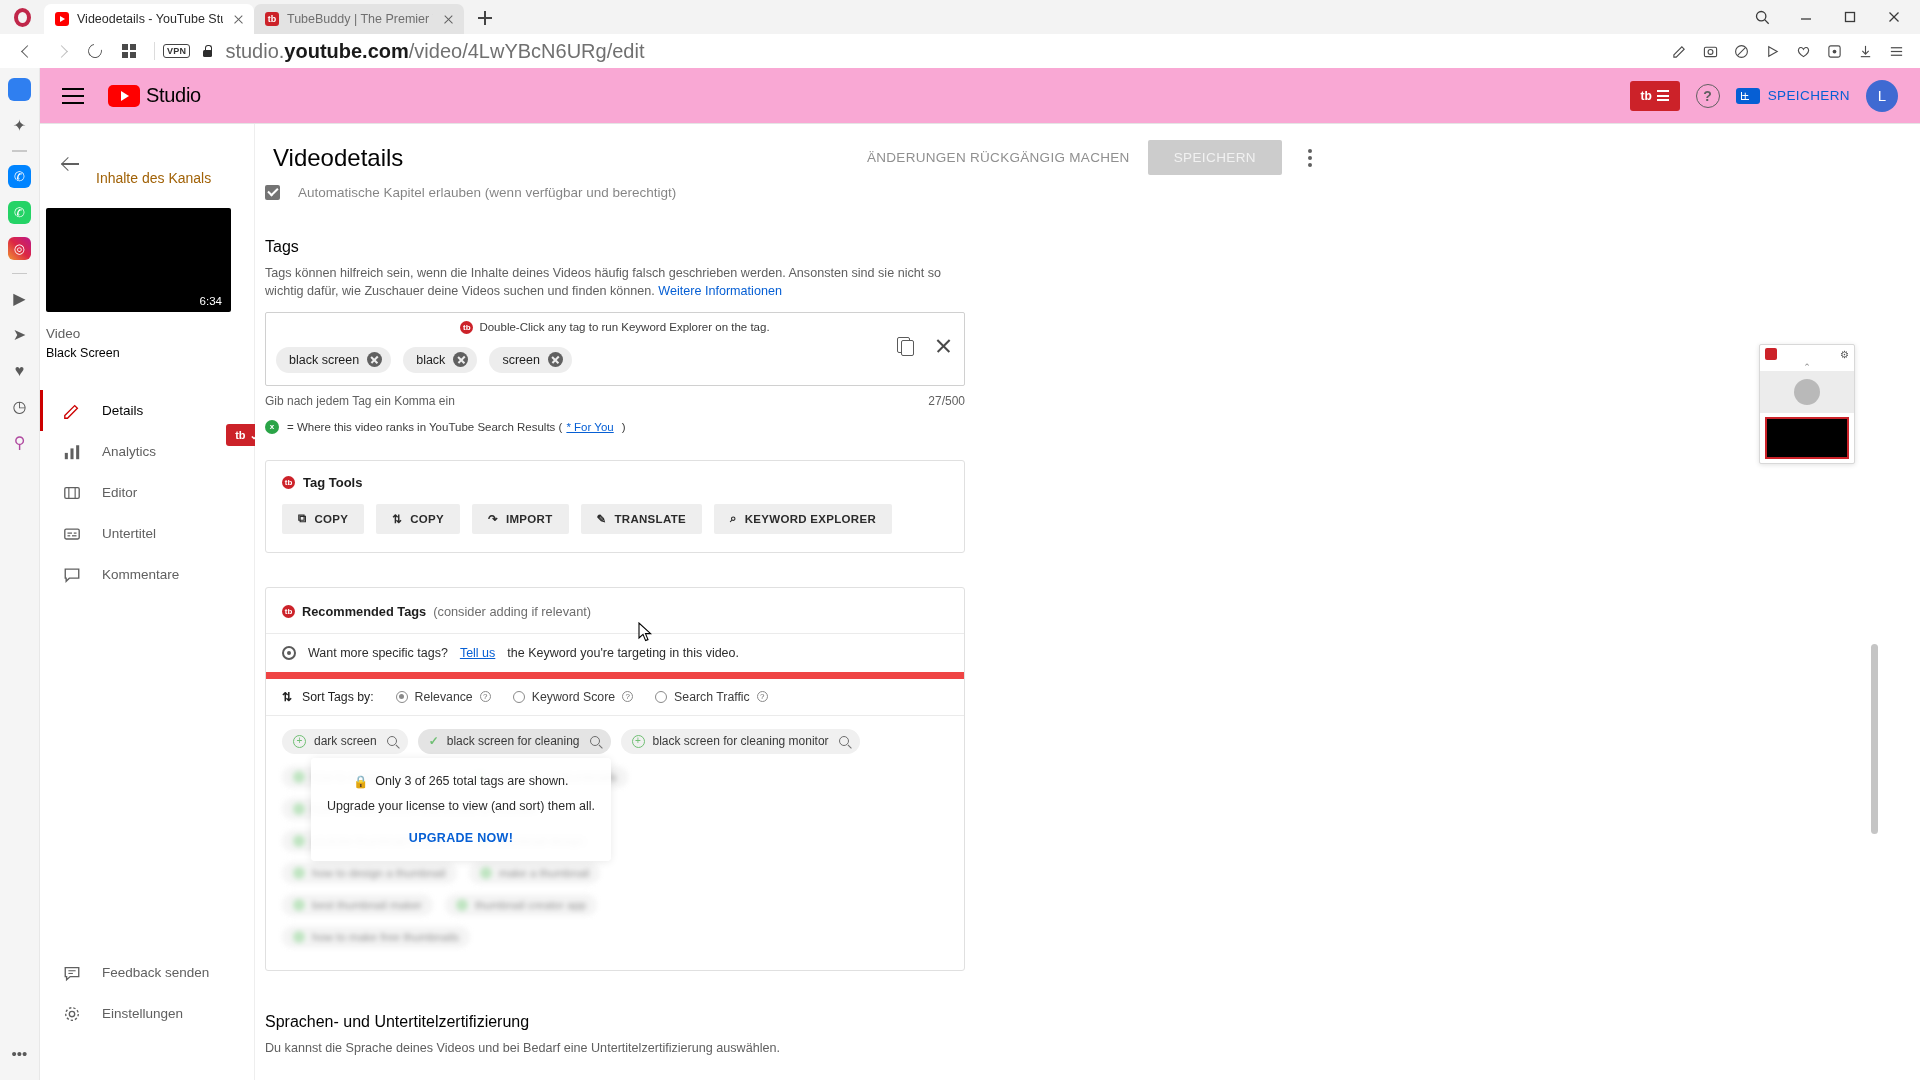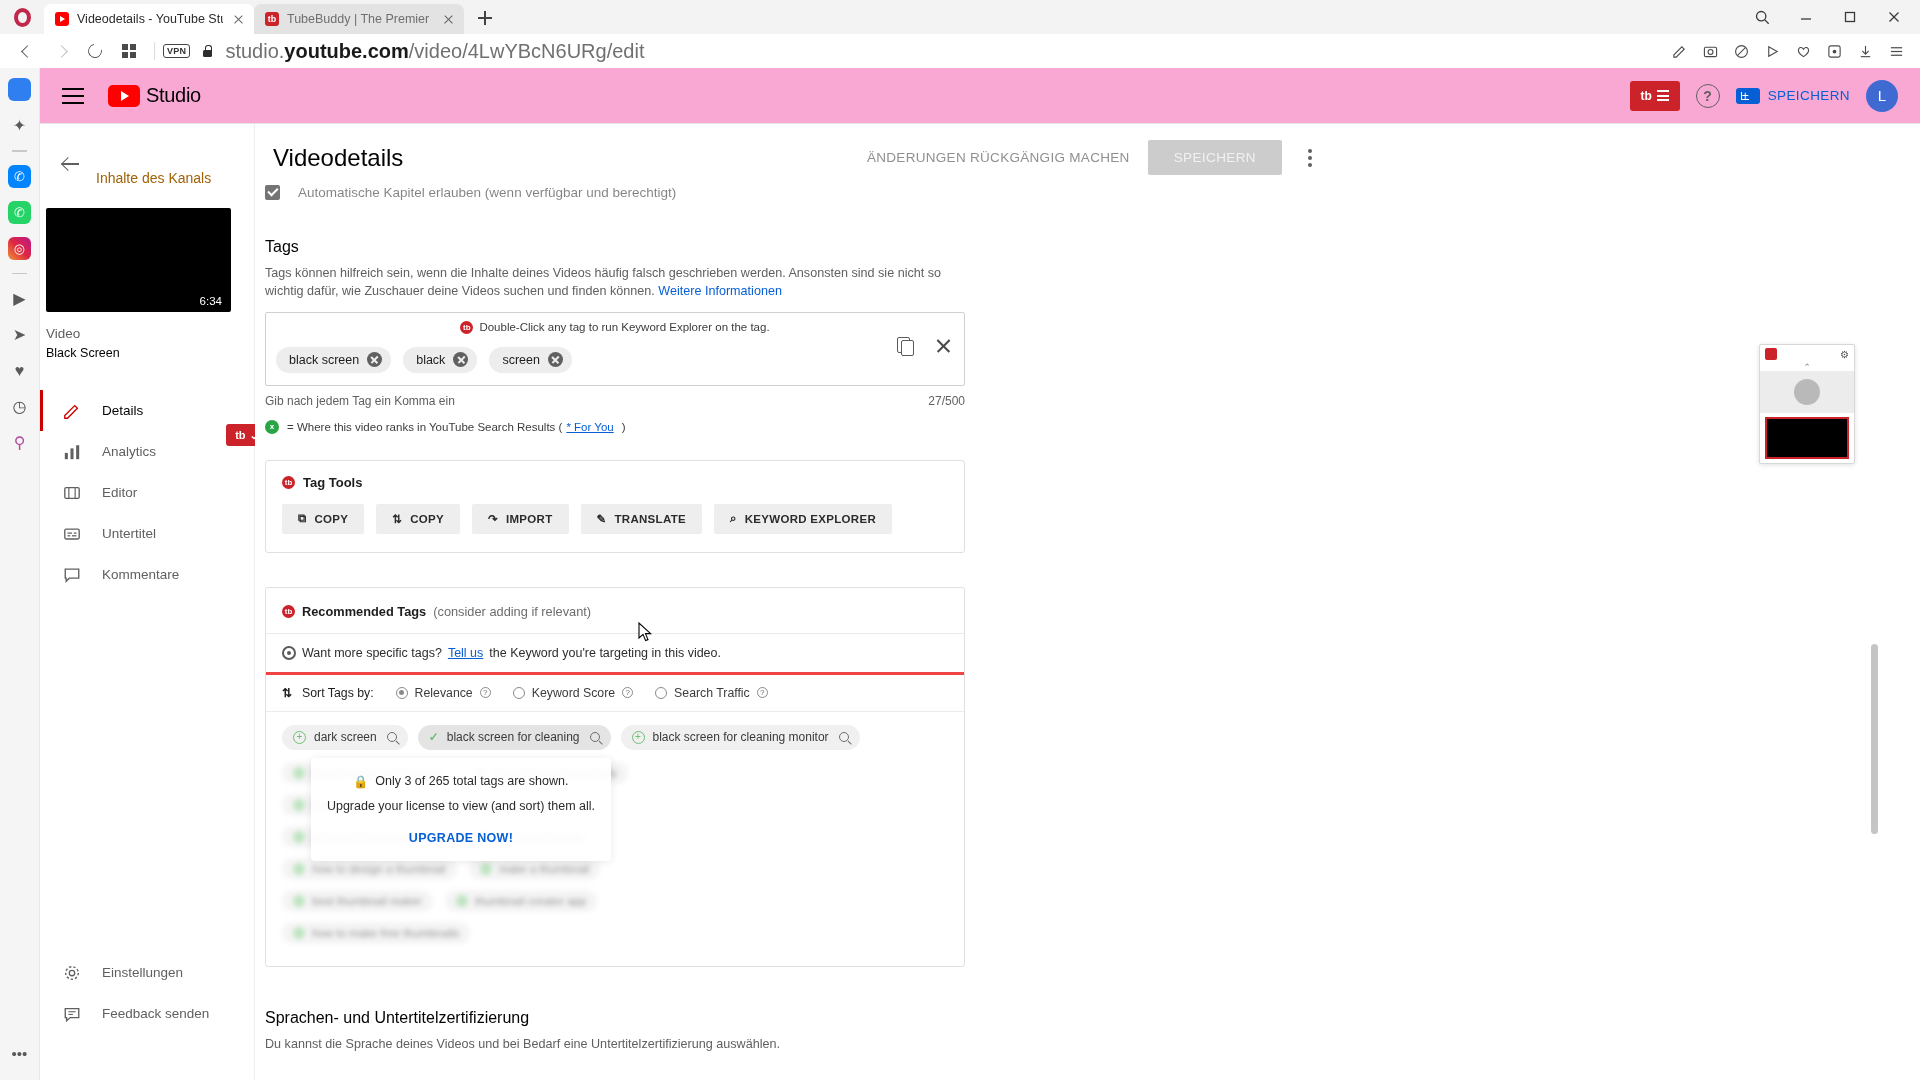--- a/index.html
+++ b/index.html
@@ -190,21 +190,21 @@
   .panel{ border:1px solid #e0e0e0; border-radius:3px; margin-top:26px; background:#fff;}
   .panel-head{ display:flex;align-items:center;gap:8px;padding:14px 16px 0;font-size:13px;font-weight:bold;color:#1d1d1d;}
   .tool-row{ display:flex; gap:12px; padding:14px 16px 18px;}
   .tool-btn{ background:#eeeeee; border-radius:2px; height:30px; display:flex; align-items:center; justify-content:center; gap:8px;
     font-size:11.5px; font-weight:bold; color:#2b2b2b; padding:0 16px; letter-spacing:.3px;}
 
   .rt-panel{ border:1px solid #e0e0e0;border-radius:3px;margin-top:34px;background:#fff;position:relative;}
   .rt-head{ padding:16px 16px 14px; font-size:12.8px; display:flex; align-items:center; gap:7px; border-bottom:1px solid #ebebeb;}
   .rt-head b{ font-weight:bold; color:#1d1d1d; }
   .rt-head span.gray{ color:#6d6d6d; }
-  .rt-row2{ padding:12px 16px; font-size:12.5px; color:#2d2d2d; display:flex; align-items:center; gap:6px; border-bottom:3px solid #ef4444;}
+  .rt-row2{ padding:12px 16px; font-size:12.5px; color:#2d2d2d; display:flex; align-items:center; gap:12px; border-bottom:7px solid #ef4444;}
   .target-ico{ width:14px;height:14px;border:2px solid #5a5a5a;border-radius:50%;position:relative;flex:none;}
   .target-ico::after{content:"";position:absolute;left:3px;top:3px;width:4px;height:4px;border-radius:50%;background:#5a5a5a;}
   .rt-sort{ padding:11px 16px; display:flex; align-items:center; gap:10px; font-size:12.3px; color:#1d1d1d; border-bottom:1px solid #ebebeb;}
   .sort-ico{ font-size:12px; color:#222; font-weight:bold;}
   .radio-opt{ display:flex; align-items:center; gap:7px; margin-left:12px; color:#3c3c3c;}
   .radio{ width:12px;height:12px;border:1.4px solid #8a8a8a;border-radius:50%;position:relative;flex:none;}
   .radio.on::after{content:"";position:absolute;left:2.3px;top:2.3px;width:5.4px;height:5.4px;border-radius:50%;background:#8a8a8a;}
   .qm{ width:11px;height:11px;border:1.2px solid #8a8a8a;border-radius:50%;font-size:8px;color:#6a6a6a;display:flex;align-items:center;justify-content:center;flex:none;}
 
   .rec-chips{ padding:13px 16px 6px; display:flex; gap:10px; flex-wrap:wrap;}
@@ -482,35 +482,35 @@
             </svg>
           </span>
         <span>Kommentare</span>
       </div>
     </div>
 
     <div class="nav-bottom">
       <div class="nav-item">
         <span class="nav-ico">
             <svg width="18" height="18" viewBox="0 0 20 20">
-              <circle cx="10" cy="10" r="3" fill="none" stroke="#606060" stroke-width="1.5"></circle>
-              <circle cx="10" cy="10" r="7" fill="none" stroke="#606060" stroke-width="1.5" stroke-dasharray="2.6 2.2"></circle>
-            </svg>
-          </span>
-        <span>Einstellungen</span>
-      </div>
-      <div class="nav-item">
-        <span class="nav-ico">
-            <svg width="18" height="18" viewBox="0 0 20 20">
               <path d="M2.5 4 H17.5 V14 H8 L4 17.5 V14 H2.5 Z" fill="none" stroke="#606060" stroke-width="1.5"></path>
               <line x1="6" y1="7.5" x2="14" y2="7.5" stroke="#606060" stroke-width="1.2"></line>
               <line x1="6" y1="10.5" x2="11" y2="10.5" stroke="#606060" stroke-width="1.2"></line>
             </svg>
           </span>
         <span>Feedback senden</span>
+      </div>
+      <div class="nav-item">
+        <span class="nav-ico">
+            <svg width="18" height="18" viewBox="0 0 20 20">
+              <circle cx="10" cy="10" r="3" fill="none" stroke="#606060" stroke-width="1.5"></circle>
+              <circle cx="10" cy="10" r="7" fill="none" stroke="#606060" stroke-width="1.5" stroke-dasharray="2.6 2.2"></circle>
+            </svg>
+          </span>
+        <span>Einstellungen</span>
       </div>
     </div>
   </div>
 
   <div class="main">
     <div class="main-head">
       <div class="page-title">Videodetails</div>
       <div class="mh-right">
         <span class="undo-btn">ÄNDERUNGEN RÜCKGÄNGIG MACHEN</span>
         <span class="save-btn">SPEICHERN</span>

